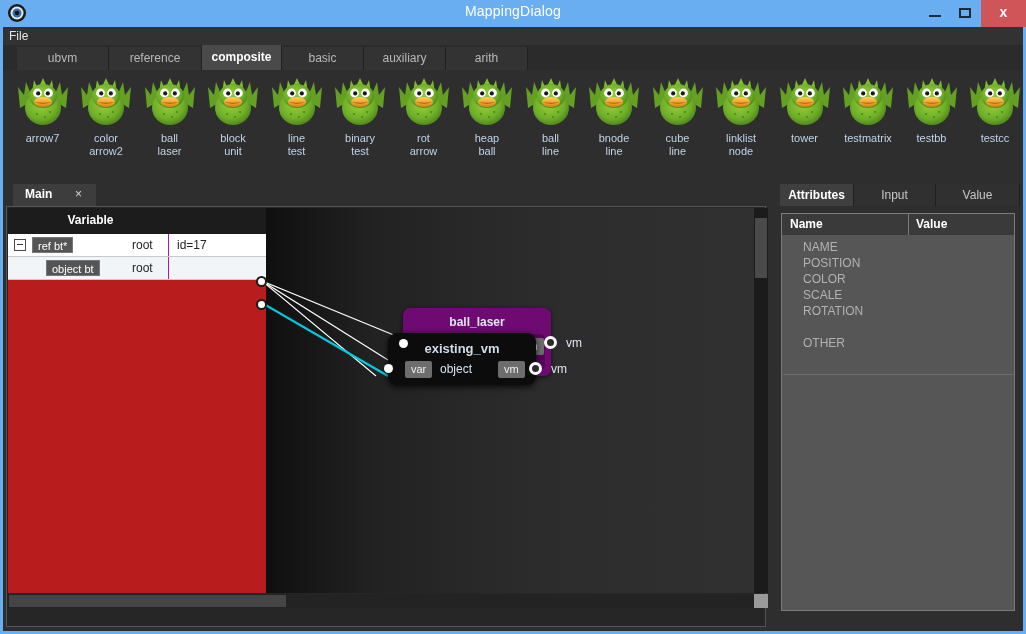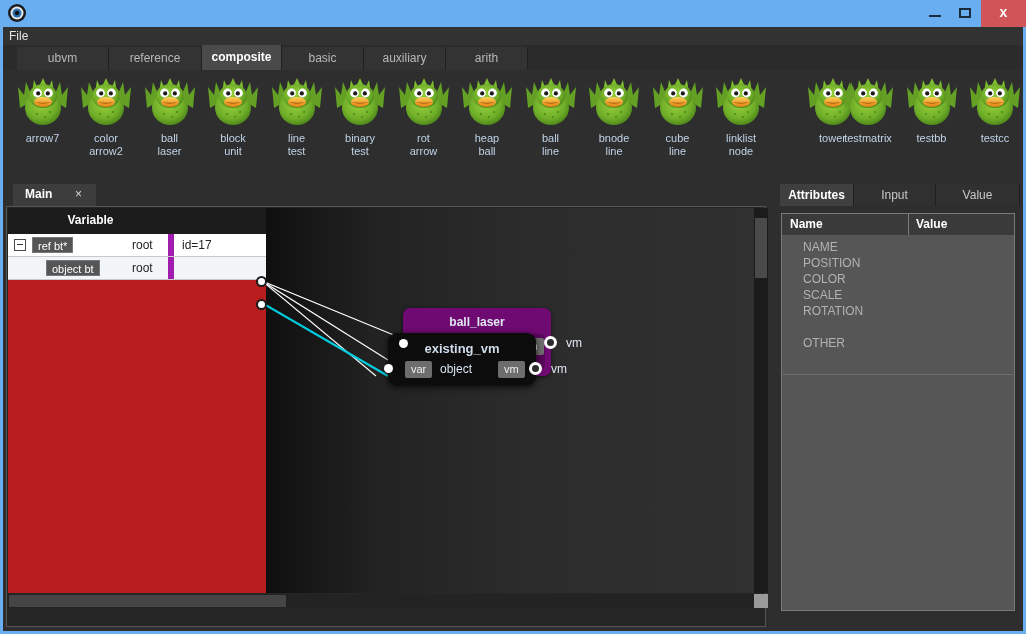--- a/index.html
+++ b/index.html
@@ -262,21 +262,21 @@
   .vroot {
     position: absolute;
     top: 4px;
     color: #232323;
     font-size: 12px;
   }
   .vvalcell {
     position: absolute;
     left: 160px; top: 0;
     width: 98px; height: 22px;
-    border-left: 6px solid #a21caf;
+    border-left: 1px solid #a21caf;
     box-sizing: border-box;
   }
   .vval {
     position: absolute;
     left: 8px; top: 4px;
     color: #232323;
     font-size: 12px;
   }
   .vport {
     position: absolute;
@@ -497,20 +497,21 @@
 
 <div id="window">
 
   <div id="titlebar">
     <svg id="app-logo" viewBox="0 0 20 20">
       <circle cx="10" cy="10" r="9" fill="#1b1b1b"></circle>
       <circle cx="10" cy="10" r="6.5" fill="#e8e8e8"></circle>
       <circle cx="10" cy="10" r="4.5" fill="#2a6fae"></circle>
       <circle cx="10" cy="10" r="2.2" fill="#111111"></circle>
     </svg>
+    <div id="title-text">MappingDialog</div>
     <div class="winbtn" id="btn-min"></div>
     <div class="winbtn" id="btn-max"></div>
     <div class="winbtn" id="btn-close">
       <span>x</span>
     </div>
   </div>
 
   <div id="menubar">
     <div id="menu-file">File</div>
   </div>
@@ -889,21 +890,21 @@
             <circle cx="32.8" cy="19.4" r="2.1" fill="#1b1b1b"></circle>
             <ellipse cx="28" cy="28" rx="9" ry="5" fill="url(#g-beak)"></ellipse>
             <path d="M19.5 28 Q28 31.5 36.5 28 Q28 29.5 19.5 28 Z" fill="#a85c07"></path>
             <circle cx="22" cy="40" r="1.1" fill="#4d8a1a"></circle>
             <circle cx="30" cy="43" r="1.1" fill="#4d8a1a"></circle>
             <circle cx="35" cy="38" r="1.1" fill="#4d8a1a"></circle>
           </svg></div>
         <div class="plabel">linklist
 node</div>
       </div>
-      <div class="pitem" style="left: 793px;">
+      <div class="pitem" style="left: 765px;">
         <div class="duck"><svg viewBox="0 0 56 56" width="56" height="56">
             <defs>
               <radialGradient id="g-body" cx="45%" cy="40%" r="70%">
                 <stop offset="0%" stop-color="#95cf3c"></stop>
                 <stop offset="60%" stop-color="#6fae28"></stop>
                 <stop offset="100%" stop-color="#3f7614"></stop>
               </radialGradient>
               <linearGradient id="g-beak" x1="0" y1="0" x2="0" y2="1">
                 <stop offset="0%" stop-color="#ffcf5a"></stop>
                 <stop offset="100%" stop-color="#e07f12"></stop>

